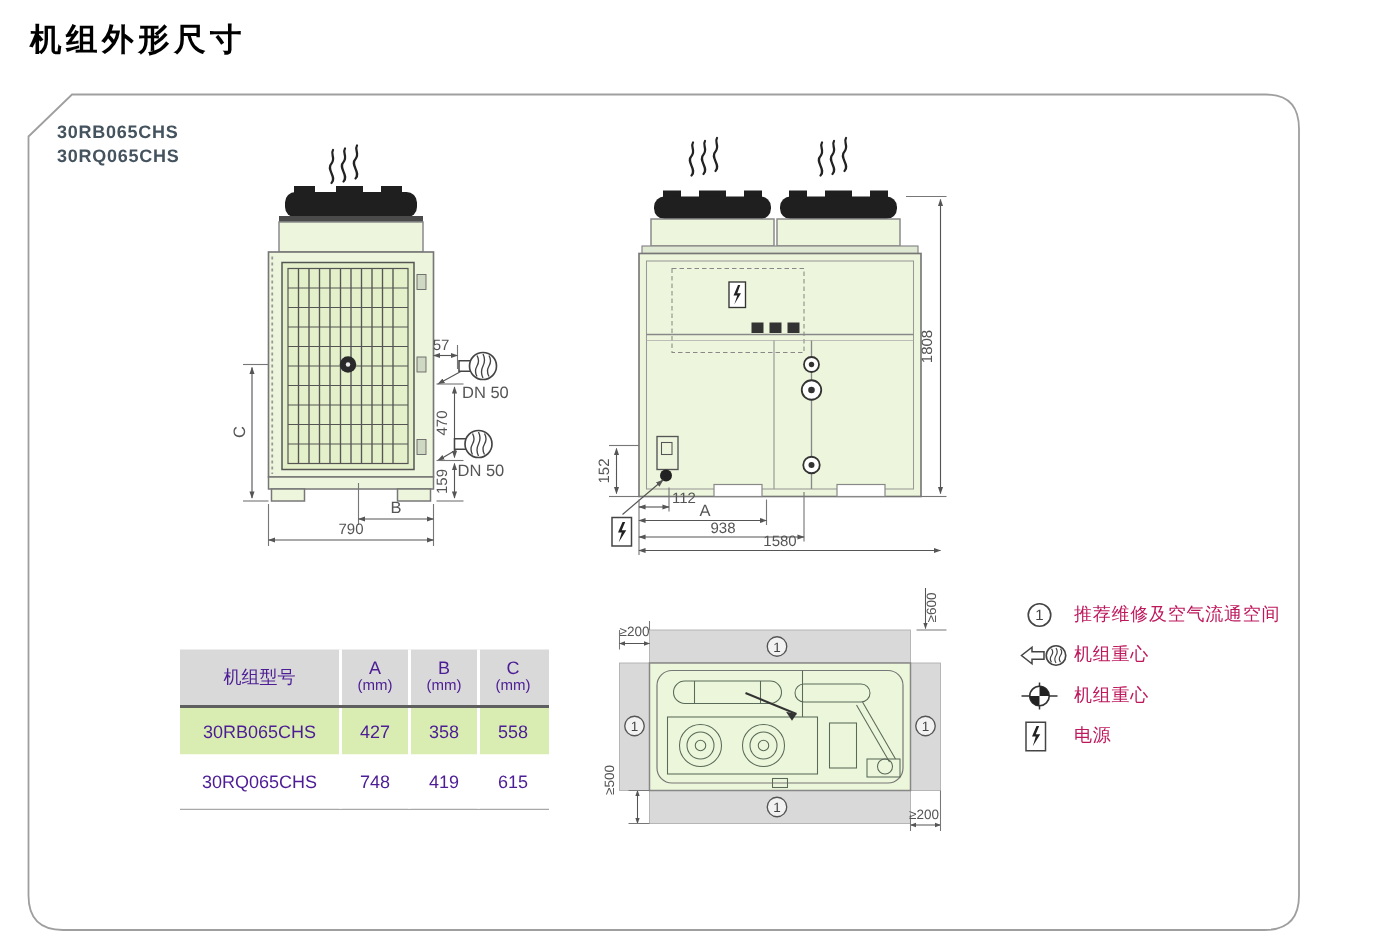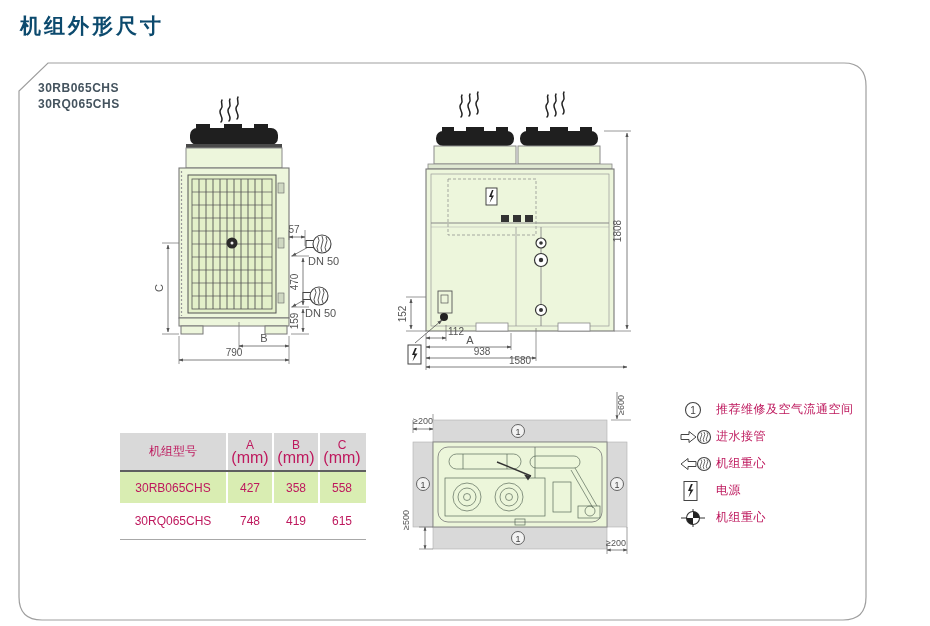--- a/index.html
+++ b/index.html
@@ -1,37 +1,37 @@
 <!DOCTYPE html>
 <html><head>
 <meta charset="utf-8">
 <style>
   html,body{margin:0;padding:0;background:#ffffff;}
   #page{position:relative;width:930px;height:626px;background:#fff;overflow:hidden;
         font-family:"Liberation Sans","DejaVu Sans",sans-serif;}
   #page-title{position:absolute;left:20px;top:12px;font-size:21px;font-weight:bold;
-        color:#0c4a6e;letter-spacing:3px;}
+        color:#000000;letter-spacing:3px;}
   #panel-svg{position:absolute;left:0;top:0;}
   #model-names{position:absolute;left:38px;top:80px;font-size:12px;font-weight:bold;
         color:#44535e;line-height:16px;letter-spacing:0.5px;}
   .drawing{position:absolute;}
   #side-view{left:148px;top:88px;}
   #front-view{left:398px;top:85px;}
   #top-view{left:385px;top:378px;}
   .dimtext{font-size:10px;fill:#555;}
   .bigdimtext{font-size:11px;fill:#555;}
   
-  #dim-table{position:absolute;left:120px;top:433px;width:246px;color:#be185d;
+  #dim-table{position:absolute;left:120px;top:433px;width:246px;color:#4c1d95;
         border-bottom:1px solid #a8a8a8;}
   .tbl-header{display:flex;background:#d9d9d9;border-bottom:2px solid #5f5f5f;height:37px;}
   .th-cell{display:flex;flex-direction:column;align-items:center;justify-content:center;}
   .cell-model{width:106px;}
   .cell-num{width:44px;border-left:2px solid #ffffff;}
   .th-l1{font-size:12px;line-height:13px;}
-  .th-l2{font-size:16px;line-height:12px;}
+  .th-l2{font-size:10px;line-height:12px;}
   .tbl-row{display:flex;height:31px;}
   .td-cell{display:flex;align-items:center;justify-content:center;font-size:12px;}
   .row-green{background:#d9edb2;}
   .row-white{background:#ffffff;height:36px;}
   
   #legend{position:absolute;left:680px;top:396px;width:215px;}
   .legend-row{display:flex;align-items:center;height:27px;}
   .legend-icon{width:36px;display:flex;justify-content:flex-start;align-items:center;}
   .legend-label{font-size:12px;color:#be185d;letter-spacing:0.5px;}
 </style>
@@ -357,53 +357,43 @@
         <svg width="30" height="18">
             <circle cx="13" cy="9" r="7.5" fill="none" stroke="#444" stroke-width="1.1"></circle>
           <text x="13" y="12.5" text-anchor="middle" font-size="10" fill="#444">1</text>
           </svg>
       </span>
       <span class="legend-label">推荐维修及空气流通空间</span>
     </div>
     <div class="legend-row">
       <span class="legend-icon">
         <svg width="32" height="18">
-          <path d="M1,6.5 h8 v-3 l7,5.5 l-7,5.5 v-3 h-8 z" fill="none" stroke="#444" stroke-width="1"></path>
-          <circle cx="24" cy="9" r="6.5" fill="none" stroke="#444" stroke-width="1.1"></circle>
-          <path d="M21,4.5 q1.6,2.2 0,4.5 q-1.6,2.2 0,4.5 M24,4 q1.6,2.5 0,5 q-1.6,2.5 0,5 M27,4.5 q1.6,2.2 0,4.5 q-1.6,2.2 0,4.5" stroke="#444" stroke-width="0.8" fill="none"></path>
-        </svg>
-      </span>
-      <span class="legend-label">进水接管</span>
-    </div>
-    <div class="legend-row">
-      <span class="legend-icon">
-        <svg width="32" height="18">
           <path d="M16,6.5 h-8 v-3 l-7,5.5 l7,5.5 v-3 h8 z" fill="none" stroke="#444" stroke-width="1"></path>
           <circle cx="24" cy="9" r="6.5" fill="none" stroke="#444" stroke-width="1.1"></circle>
           <path d="M21,4.5 q1.6,2.2 0,4.5 q-1.6,2.2 0,4.5 M24,4 q1.6,2.5 0,5 q-1.6,2.5 0,5 M27,4.5 q1.6,2.2 0,4.5 q-1.6,2.2 0,4.5" stroke="#444" stroke-width="0.8" fill="none"></path>
         </svg>
       </span>
       <span class="legend-label">机组重心</span>
-    </div>
-    <div class="legend-row">
-      <span class="legend-icon">
-        <svg width="30" height="22">
-          <rect x="4" y="1.5" width="13" height="19" fill="#fff" stroke="#444" stroke-width="1"></rect>
-          <path d="M11,4 L8,11 L10.5,11 L8.5,17.5 L13.5,9.5 L10.5,9.5 L12.8,4 Z" fill="#222"></path>
-        </svg>
-      </span>
-      <span class="legend-label">电源</span>
     </div>
     <div class="legend-row">
       <span class="legend-icon">
         <svg width="30" height="20">
           <line x1="1" y1="10" x2="25" y2="10" stroke="#333" stroke-width="1"></line>
           <line x1="13" y1="1" x2="13" y2="19" stroke="#333" stroke-width="1"></line>
           <circle cx="13" cy="10" r="6.5" fill="#fff" stroke="#333" stroke-width="1.1"></circle>
           <path d="M13,10 L13,3.5 A6.5,6.5 0 0 1 19.5,10 Z" fill="#222"></path>
           <path d="M13,10 L13,16.5 A6.5,6.5 0 0 1 6.5,10 Z" fill="#222"></path>
         </svg>
       </span>
       <span class="legend-label">机组重心</span>
     </div>
+    <div class="legend-row">
+      <span class="legend-icon">
+        <svg width="30" height="22">
+          <rect x="4" y="1.5" width="13" height="19" fill="#fff" stroke="#444" stroke-width="1"></rect>
+          <path d="M11,4 L8,11 L10.5,11 L8.5,17.5 L13.5,9.5 L10.5,9.5 L12.8,4 Z" fill="#222"></path>
+        </svg>
+      </span>
+      <span class="legend-label">电源</span>
+    </div>
   </div>
 
 </div>
 
 </body></html>

